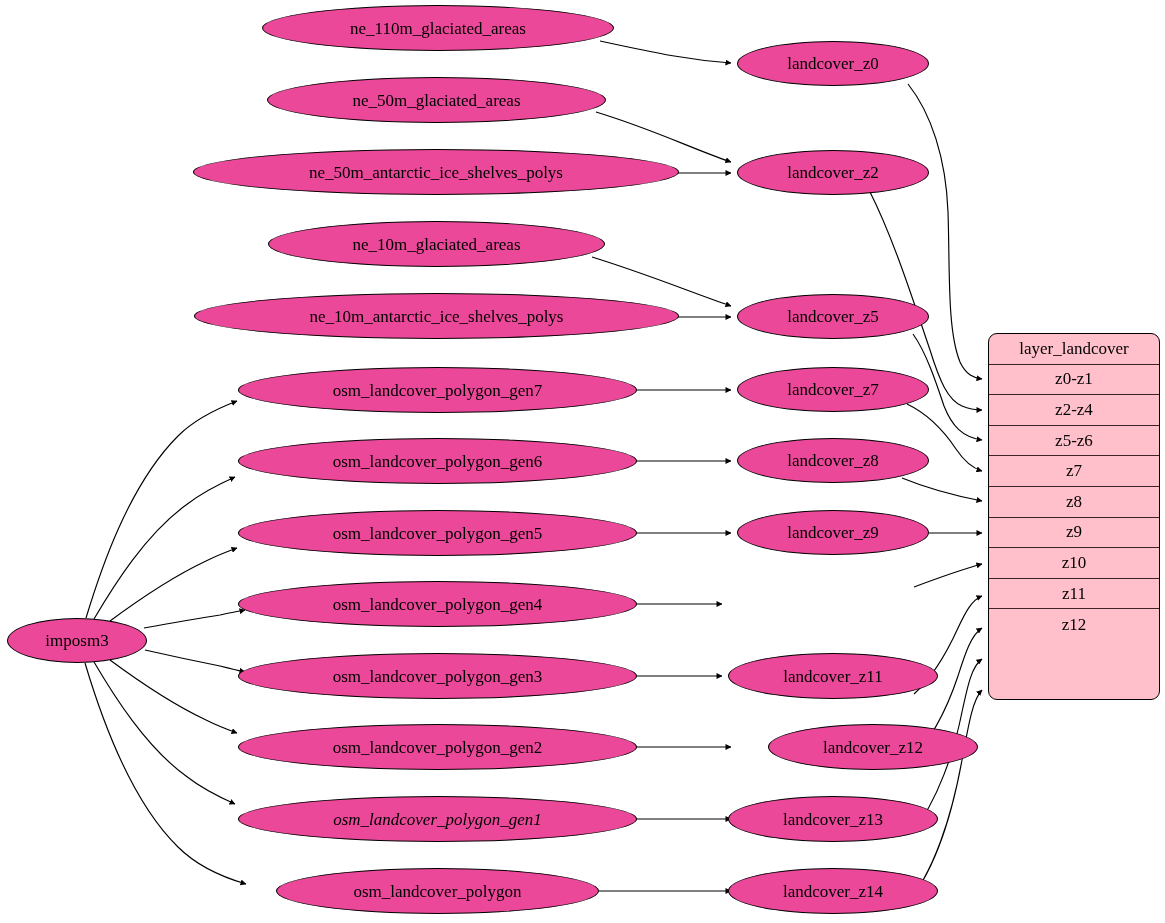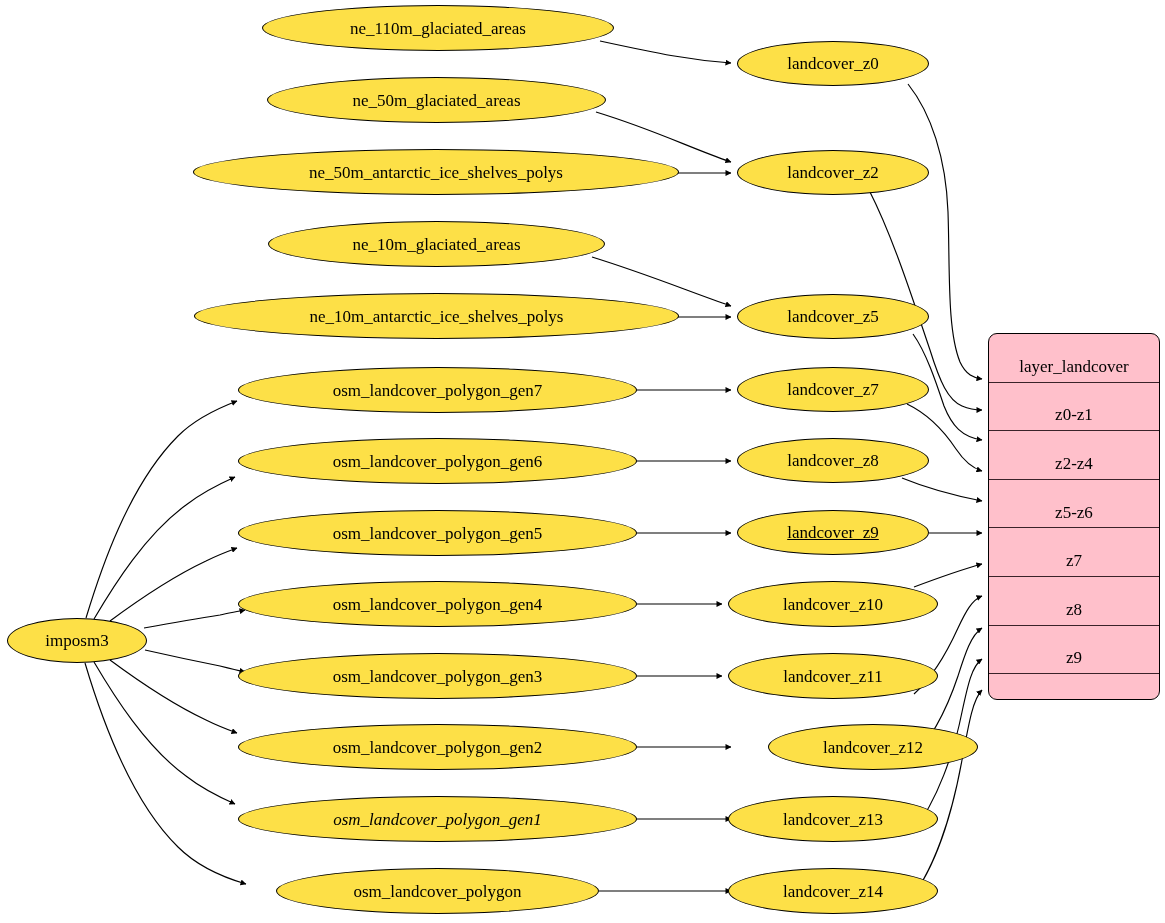--- a/index.html
+++ b/index.html
@@ -22,21 +22,21 @@
     top: 0;
     width: 1165px;
     height: 923px;
     pointer-events: none;
   }
   .node {
     position: absolute;
     box-sizing: border-box;
     border: 1.1px solid #000000;
     border-radius: 50%;
-    background: #fde047;
+    background: #ec4899;
     display: flex;
     align-items: center;
     justify-content: center;
     color: #000000;
     font-size: 17px;
     line-height: 1;
     white-space: nowrap;
     z-index: 2;
   }
   .node span { pointer-events: none; }
@@ -53,21 +53,20 @@
   .record .cell {
     box-sizing: border-box;
     height: 30.6px;
     display: flex;
     align-items: center;
     justify-content: center;
     font-size: 17px;
     color: #000000;
     border-bottom: 1.2px solid #3a2229;
     white-space: nowrap;
-    margin-top: 18px;
   }
   .record .cell:last-child { border-bottom: none; }
 </style>
 </head>
 <body>
 
 <div id="canvas">
 
   <svg id="edges" viewBox="0 0 1165 923">
     <defs>
@@ -184,27 +183,24 @@
   </div>
 
   <div class="node" style="left:737px; top:367px; width:192px; height:45px;">
     <span>landcover_z7</span>
   </div>
 
   <div class="node" style="left:737px; top:438px; width:192px; height:45px;">
     <span>landcover_z8</span>
   </div>
 
-  <div class="node" style="left:737px; top:510px; width:192px; height:45px;text-decoration:underline;">
+  <div class="node" style="left:737px; top:510px; width:192px; height:45px;">
     <span>landcover_z9</span>
   </div>
 
-  <div class="node" style="left:728px; top:581px; width:210px; height:46px;">
-    <span>landcover_z10</span>
-  </div>
 
   <div class="node" style="left:728px; top:653px; width:210px; height:46px;">
     <span>landcover_z11</span>
   </div>
 
   <div class="node" style="left:768px; top:724px; width:210px; height:46px;">
     <span>landcover_z12</span>
   </div>
 
   <div class="node" style="left:728px; top:796px; width:210px; height:46px;">

